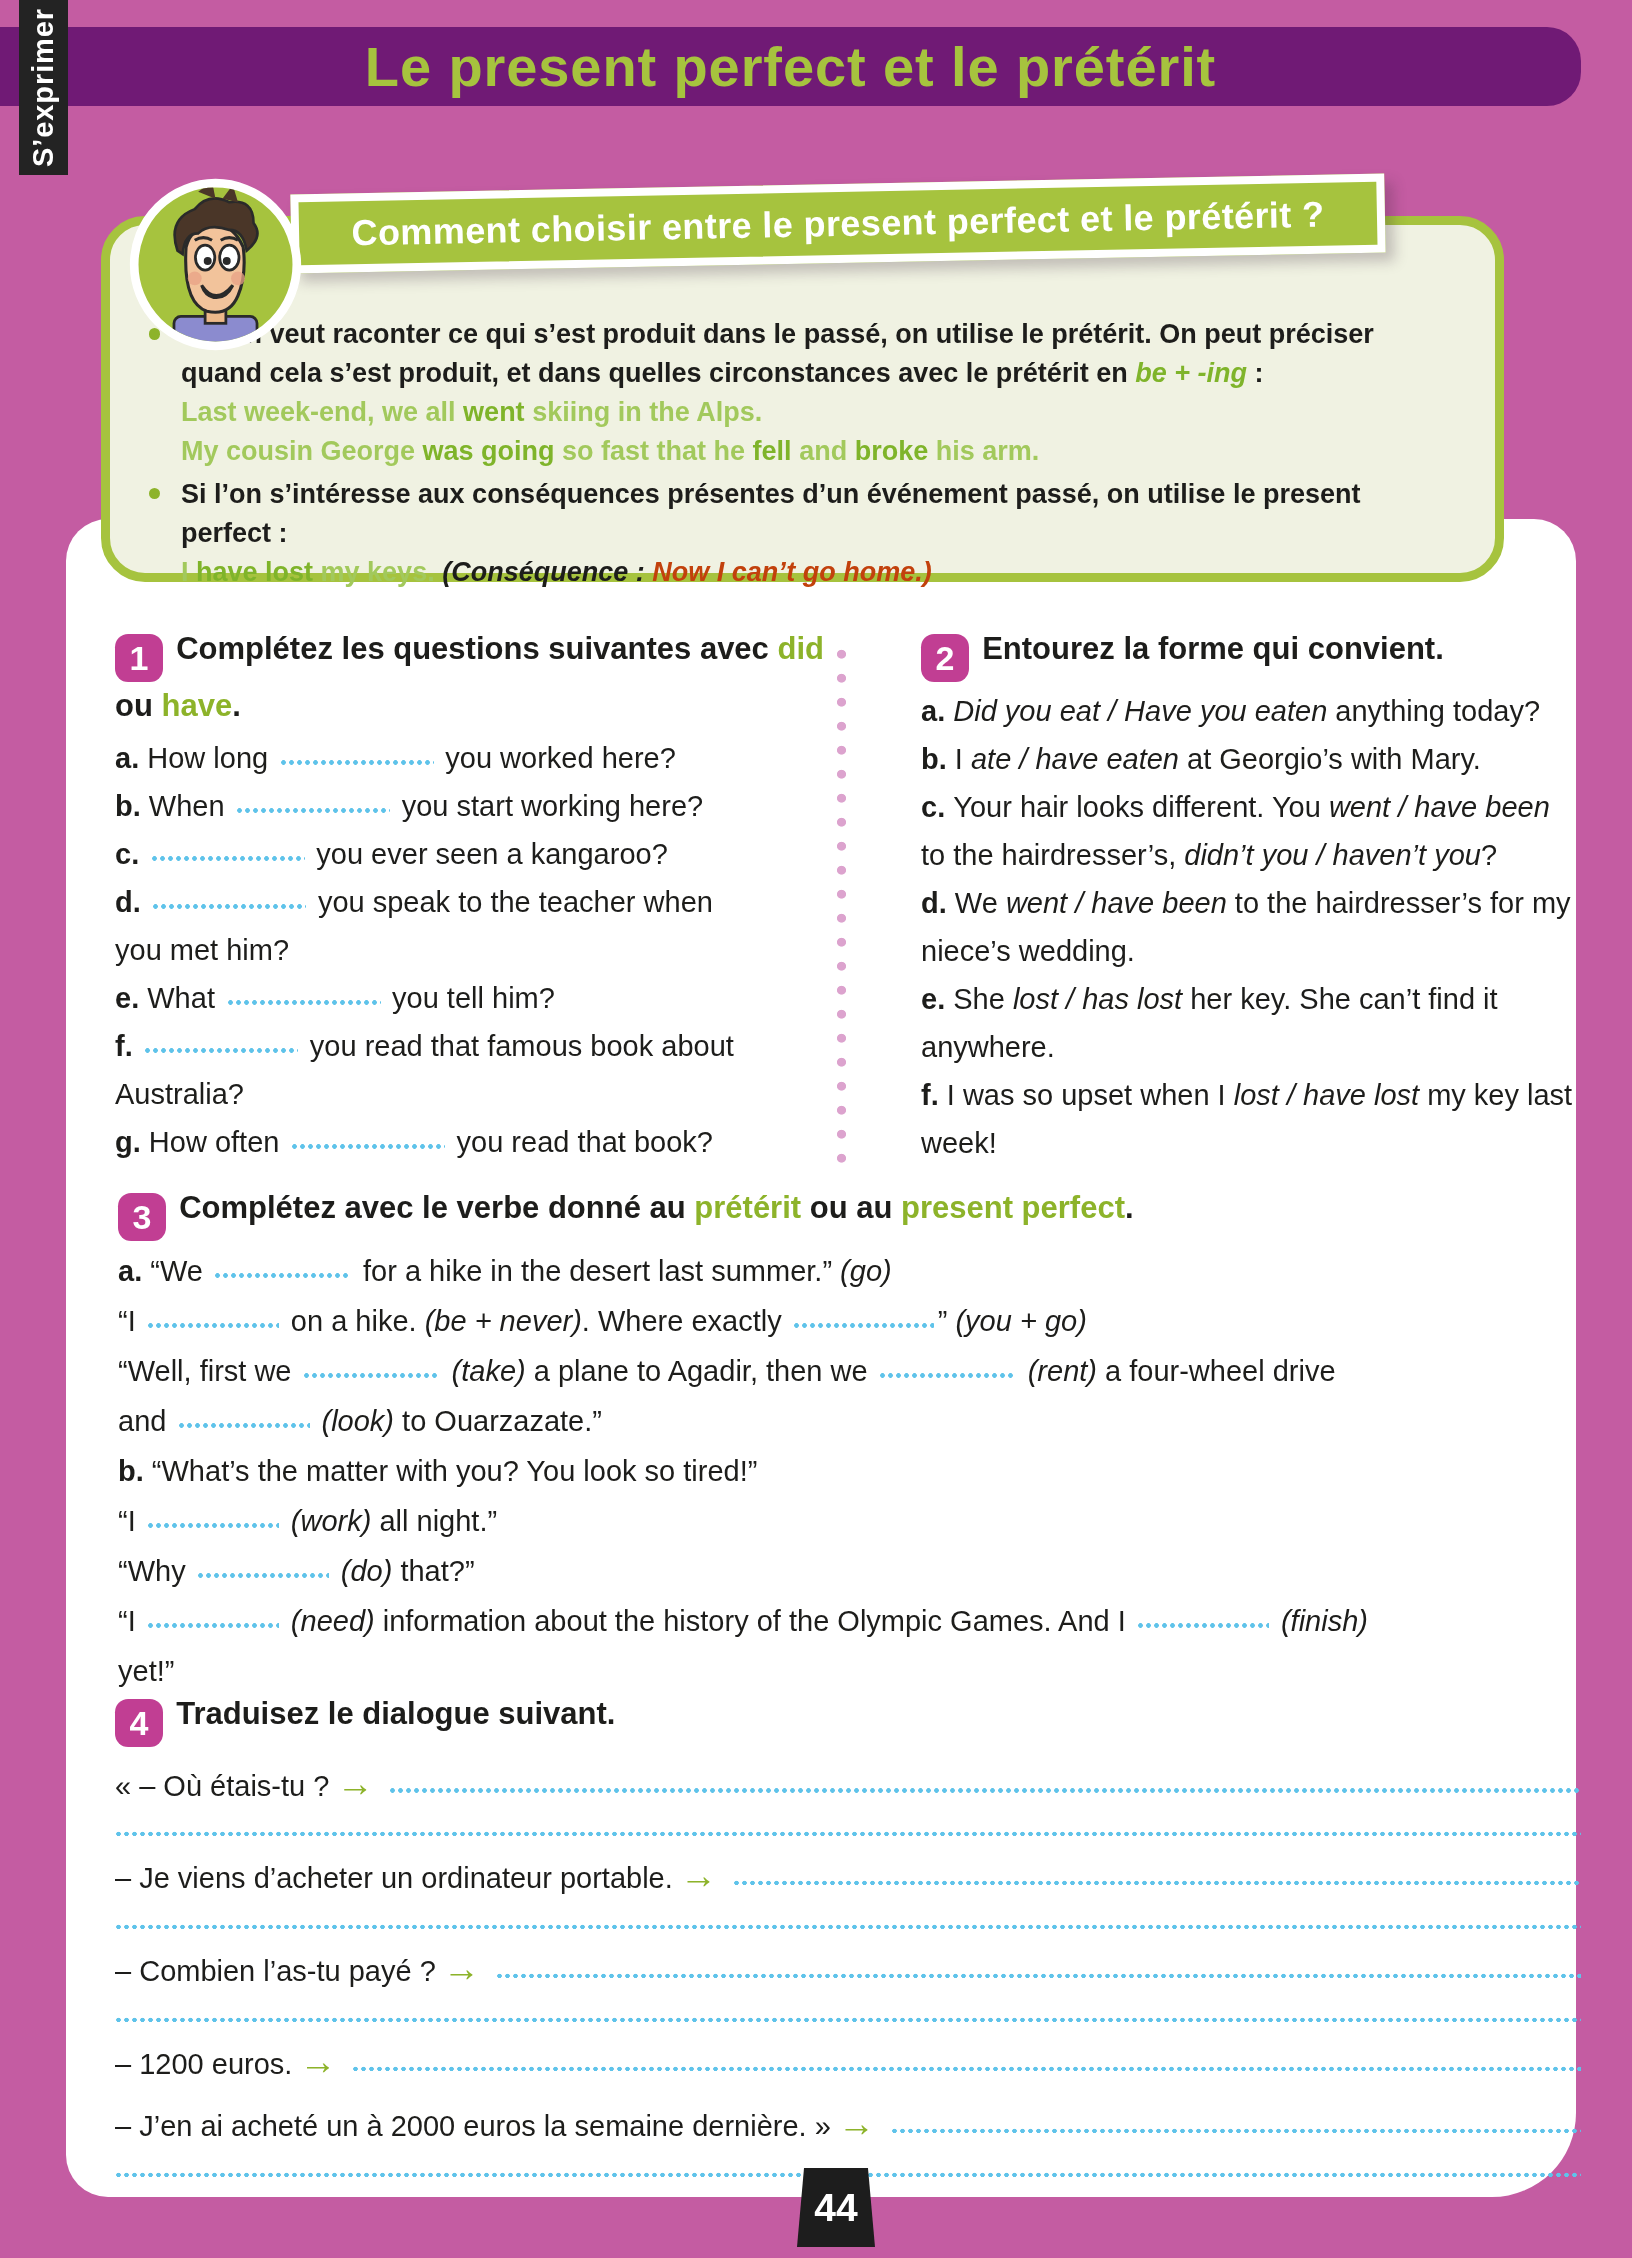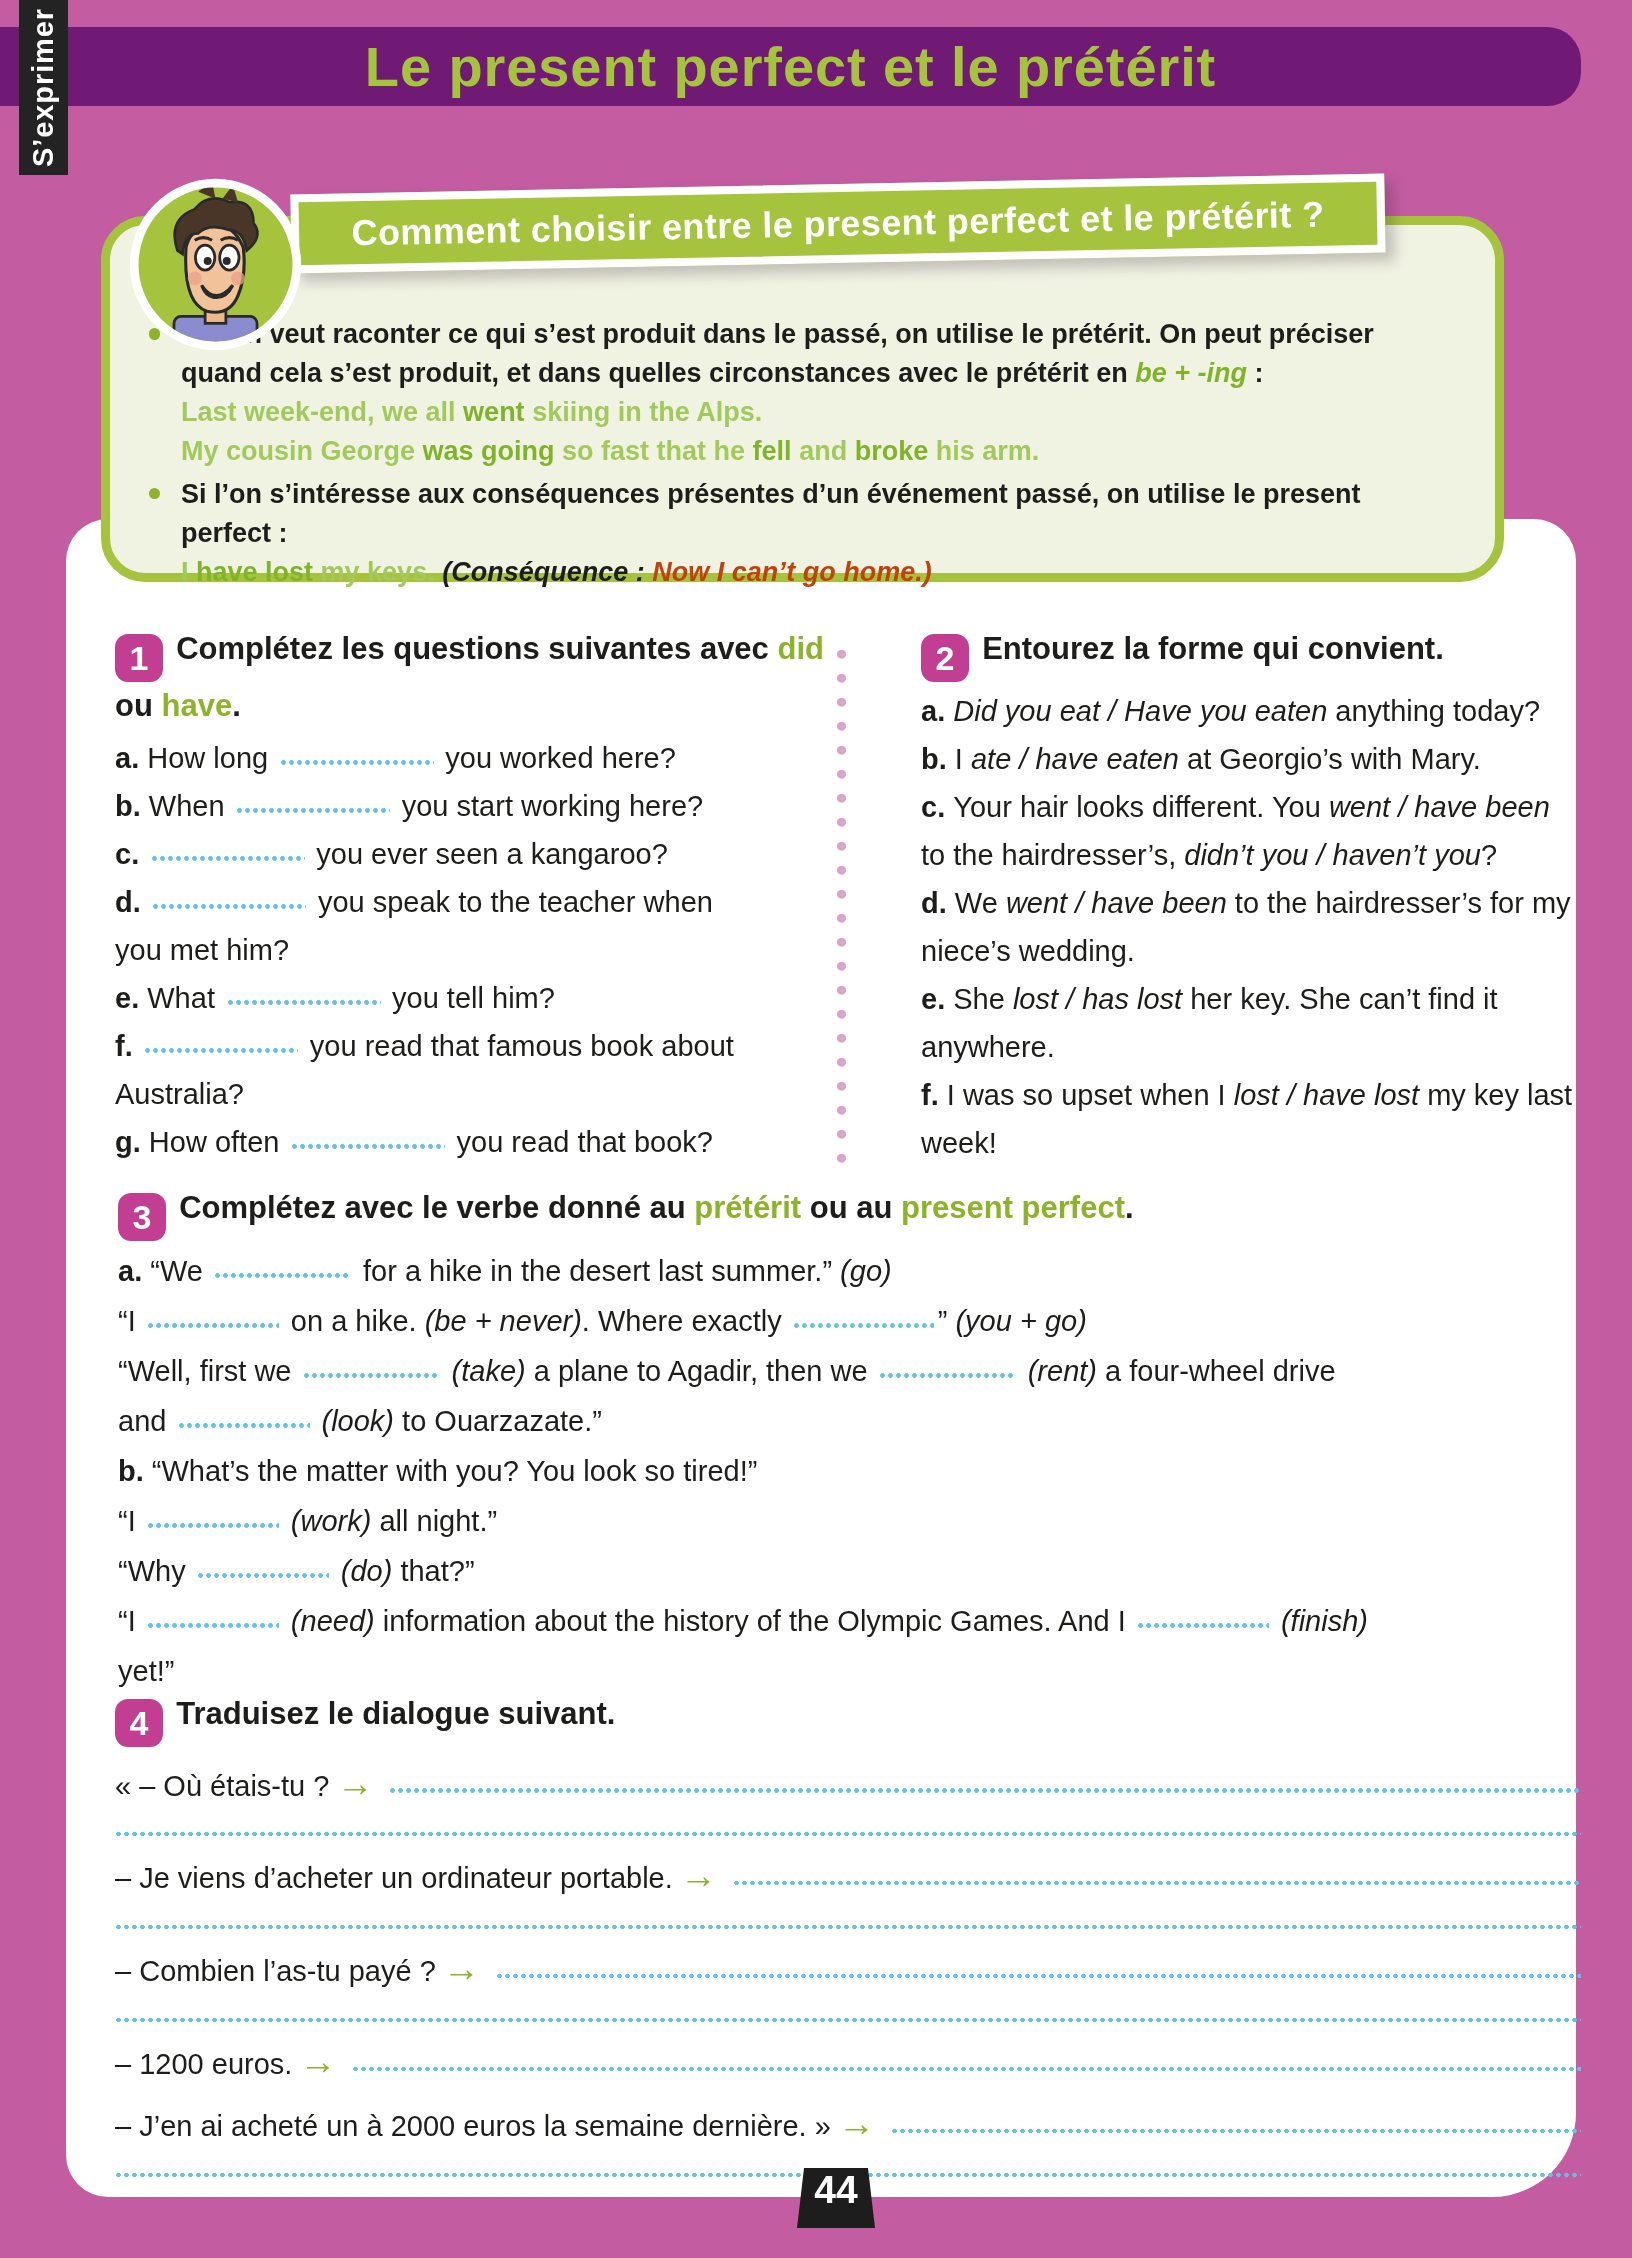--- a/index.html
+++ b/index.html
@@ -76,22 +76,22 @@
   .flex-line{display:flex;align-items:baseline;}
   .s-fill{flex:1;height:11.5px;margin-left:8.8px;
       background-image:radial-gradient(circle at 3.5px 6.2px,#5fc3ea 2px,rgba(0,0,0,0) 2.6px);
       background-size:8px 11.5px;background-repeat:repeat-x;}
   .fullline{height:11.5px;margin-top:19.4px;
       background-image:radial-gradient(circle at 3.5px 6.2px,#5fc3ea 2px,rgba(0,0,0,0) 2.6px);
       background-size:8px 11.5px;background-repeat:repeat-x;}
   .s-arrow{color:#8db32a;font-weight:bold;font-size:37px;margin:0 7px 0 7px;}
 
   
-  #page-badge{position:absolute;left:797px;top:2168px;width:78px;height:60px;background:#1d1d1d;z-index:8;
-      clip-path:polygon(9% 0,91% 0,100% 100%,0 100%);display:flex;align-items:flex-start;justify-content:center;}
+  #page-badge{position:absolute;left:797px;top:2168px;width:78px;height:79px;background:#1d1d1d;z-index:8;
+      clip-path:polygon(9% 0,91% 0,100% 100%,0 100%);display:flex;align-items:center;justify-content:center;}
   #page-number{color:#fff;font-size:39px;font-weight:bold;}
 </style>
 </head>
 <body>
 
 <div id="page">
 
   <div id="title-band">
     <div id="page-title">Le present perfect et le prétérit</div>
   </div>

